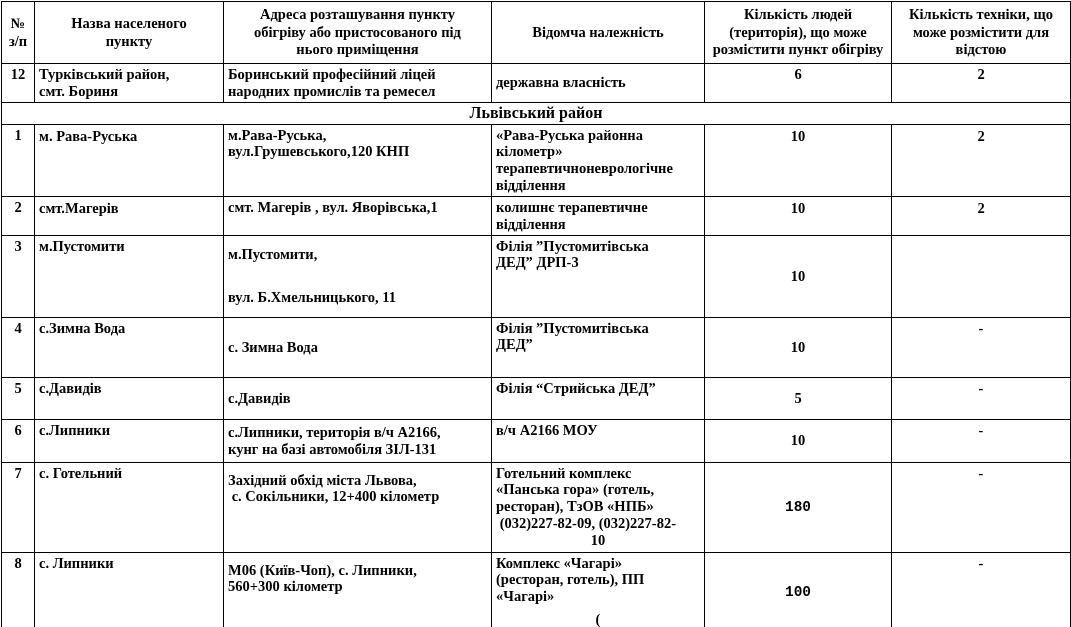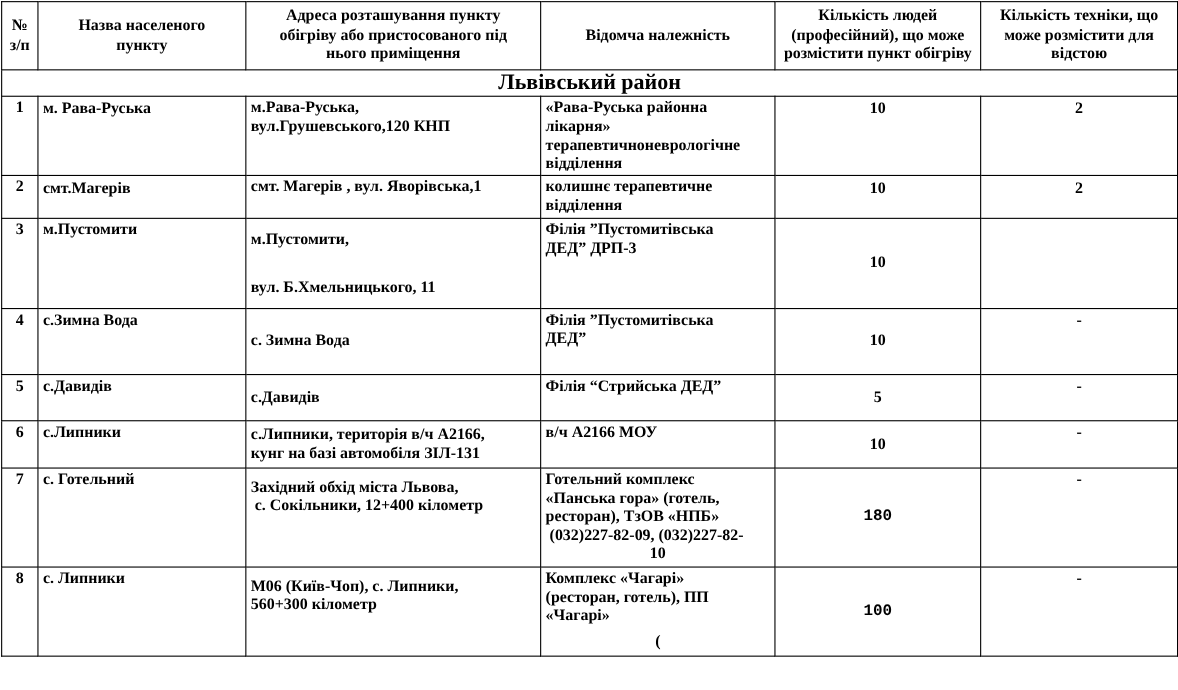--- a/index.html
+++ b/index.html
@@ -56,21 +56,21 @@
     line-height: 1.2;
     height: 62px;
     padding: 3px 3px;
   }
   th.h-num { font-size: 14px; }
 
   
   tr.section-row td {
     text-align: center;
     vertical-align: middle;
-    font-size: 20px;
+    font-size: 16px;
     font-weight: bold;
     height: 22px;
     padding: 0 4px;
   }
 
   
   td.cell-num {
     text-align: center;
     vertical-align: middle;
     font-size: 15px;
@@ -173,49 +173,65 @@
         <th>
           <span class="line">Адреса розташування пункту</span>
           <span class="line">обігріву або пристосованого під</span>
           <span class="line">нього приміщення</span>
         </th>
         <th>
           <span class="line">Відомча належність</span>
         </th>
         <th>
           <span class="line">Кількість людей</span>
-          <span class="line">(професійний), що може</span>
+          <span class="line">(територія), що може</span>
           <span class="line">розмістити пункт обігріву</span>
         </th>
         <th>
           <span class="line">Кількість техніки, що</span>
           <span class="line">може розмістити для</span>
           <span class="line">відстою</span>
         </th>
       </tr>
     </thead>
     <tbody>
 
+      <tr class="row-12" style="height:36px">
+        <td class="cell-num">12</td>
+        <td class="cell-place">
+          <span class="line">Турківський район,</span>
+          <span class="line">смт. Бориня</span>
+        </td>
+        <td class="cell-addr">
+          <span class="line">Боринський професійний ліцей</span>
+          <span class="line">народних промислів та ремесел</span>
+        </td>
+        <td class="cell-dept">
+          <span class="line">державна власність</span>
+        </td>
+        <td class="cell-people">6</td>
+        <td class="cell-tech">2</td>
+      </tr>
 
       <tr class="section-row" style="height:22px">
         <td colspan="6">Львівський район</td>
       </tr>
 
       <tr class="row-1" style="height:70px">
         <td class="cell-num">1</td>
         <td class="cell-place">
           <span class="line">м. Рава-Руська</span>
         </td>
         <td class="cell-addr">
           <span class="line">м.Рава-Руська,</span>
           <span class="line">вул.Грушевського,120 КНП</span>
         </td>
         <td class="cell-dept">
           <span class="line">«Рава-Руська районна</span>
-          <span class="line">лікарня»</span>
+          <span class="line">кілометр»</span>
           <span class="line">терапевтичноневрологічне</span>
           <span class="line">відділення</span>
         </td>
         <td class="cell-people">10</td>
         <td class="cell-tech">2</td>
       </tr>
 
       <tr class="row-2" style="height:38px">
         <td class="cell-num">2</td>
         <td class="cell-place">

